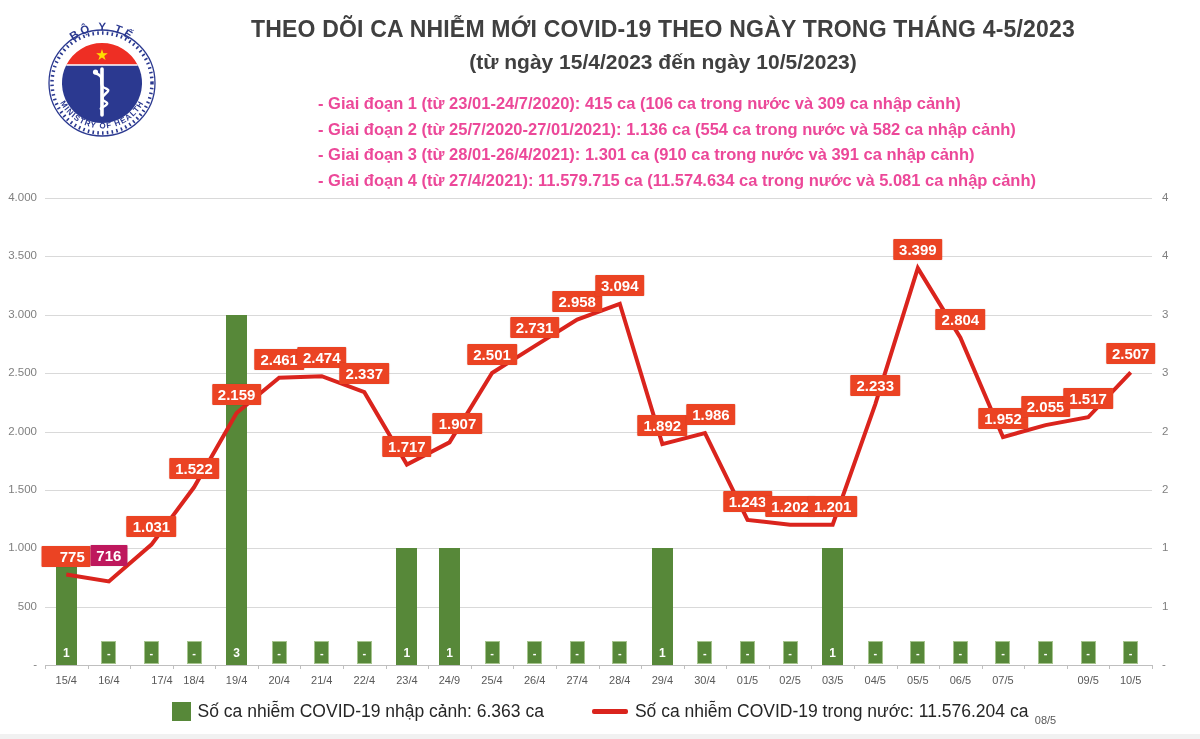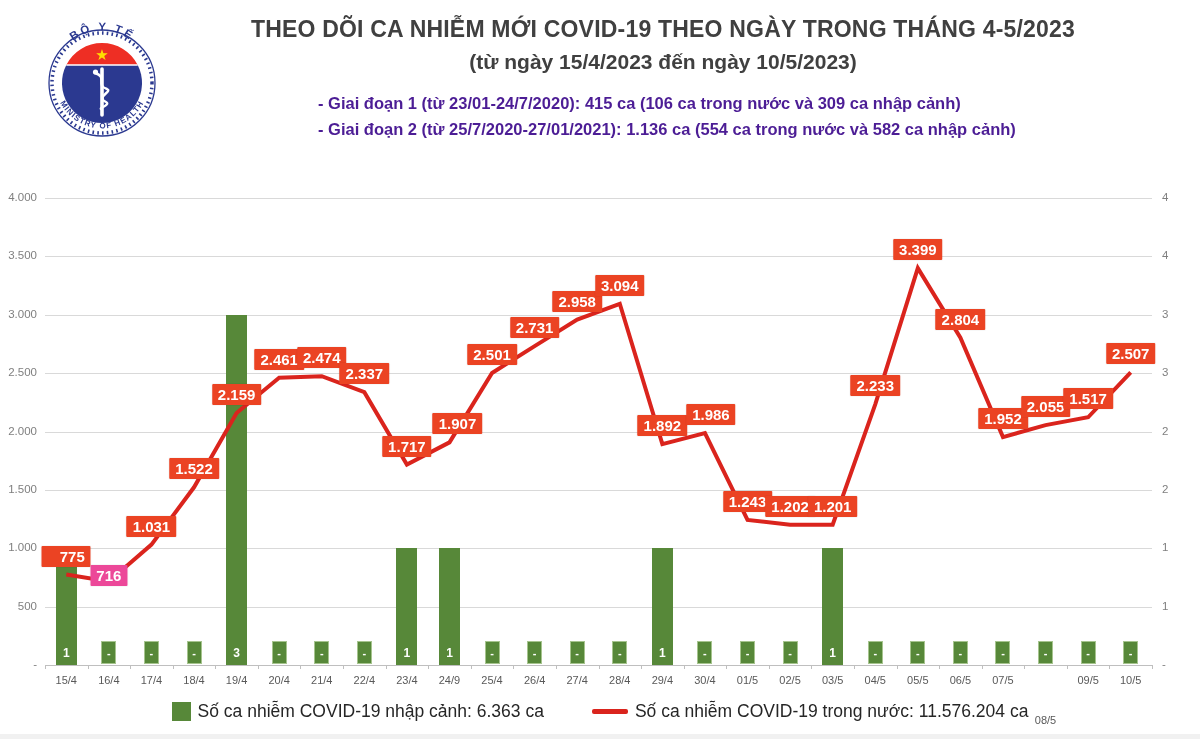--- a/index.html
+++ b/index.html
@@ -5,21 +5,21 @@
   html,body{margin:0;padding:0;}
   body{
     width:1200px;height:739px;position:relative;background:#ffffff;
     font-family:"Liberation Sans","DejaVu Sans",sans-serif;overflow:hidden;
   }
   .abs{position:absolute;}
   .header-block{position:absolute;left:140px;top:16px;width:1046px;text-align:center;}
   .chart-title{font-size:23px;font-weight:bold;color:#404040;letter-spacing:.2px;}
   .chart-subtitle{font-size:21px;font-weight:bold;color:#404040;margin-top:7px;}
   .phases{position:absolute;left:318px;top:91px;text-align:left;}
-  .phase-line{font-size:16.5px;font-weight:bold;color:#4c1d95;line-height:25.5px;white-space:nowrap;}
+  .phase-line{font-size:16.5px;font-weight:bold;color:#ec4899;line-height:25.5px;white-space:nowrap;}
   .gridline{position:absolute;height:1px;}
   .ytick{position:absolute;font-size:11.5px;color:#7f7f7f;}
   .ytick.left{width:52px;text-align:right;}
   .xtickmark{position:absolute;width:1px;height:4px;background:#bfbfbf;}
   .xlabel{position:absolute;font-size:11px;color:#595959;text-align:center;}
   .bar{position:absolute;}
   .bar-label{position:absolute;left:0;right:0;bottom:5px;text-align:center;color:#ffffff;font-size:12px;font-weight:bold;}
   .stub{position:absolute;display:flex;align-items:center;justify-content:center;color:#fff;font-size:11px;font-weight:bold;}
   .plabel{position:absolute;transform:translateX(-50%);padding:2px 6px;font-size:15px;font-weight:bold;color:#ffffff;white-space:nowrap;border-radius:1px;box-shadow:0 0 0 1px rgba(0,0,0,0.03);}
   .legend{position:absolute;left:0;top:701px;width:1200px;display:flex;justify-content:center;align-items:center;gap:48px;}
@@ -57,20 +57,22 @@
 </div>
 
 <div class="header-block">
   <div class="chart-title">THEO DÕI CA NHIỄM MỚI COVID-19 THEO NGÀY TRONG THÁNG 4-5/2023</div>
   <div class="chart-subtitle">(từ ngày 15/4/2023 đến ngày 10/5/2023)</div>
 </div>
 
 <div class="phases" id="phases">
     <div class="phase-line">- Giai đoạn 1 (từ 23/01-24/7/2020): 415 ca (106 ca trong nước và 309 ca nhập cảnh)</div>
     <div class="phase-line">- Giai đoạn 2 (từ 25/7/2020-27/01/2021): 1.136 ca (554 ca trong nước và 582 ca nhập cảnh)</div>
+    <div class="phase-line">- Giai đoạn 3 (từ 28/01-26/4/2021): 1.301 ca (910 ca trong nước và 391 ca nhập cảnh)</div>
+    <div class="phase-line">- Giai đoạn 4 (từ 27/4/2021): 11.579.715 ca (11.574.634 ca trong nước và 5.081 ca nhập cảnh)</div>
   </div>
 
 <div class="abs" id="plot" style="left:0;top:0;width:1200px;height:739px;">
     <div class="gridline" style="left: 45px; top: 198px; width: 1107px; background: rgb(217, 217, 217);"></div>
     <div class="ytick left" style="left: -15px; top: 191px;">4.000</div>
     <div class="ytick" style="left: 1162px; top: 191px;">4</div>
     <div class="gridline" style="left: 45px; top: 256.375px; width: 1107px; background: rgb(217, 217, 217);"></div>
     <div class="ytick left" style="left: -15px; top: 249.375px;">3.500</div>
     <div class="ytick" style="left: 1162px; top: 249.375px;">4</div>
     <div class="gridline" style="left: 45px; top: 314.75px; width: 1107px; background: rgb(217, 217, 217);"></div>
@@ -116,21 +118,21 @@
     <div class="xtickmark" style="left: 853.962px; top: 665px;"></div>
     <div class="xtickmark" style="left: 896.538px; top: 665px;"></div>
     <div class="xtickmark" style="left: 939.115px; top: 665px;"></div>
     <div class="xtickmark" style="left: 981.692px; top: 665px;"></div>
     <div class="xtickmark" style="left: 1024.27px; top: 665px;"></div>
     <div class="xtickmark" style="left: 1066.85px; top: 665px;"></div>
     <div class="xtickmark" style="left: 1109.42px; top: 665px;"></div>
     <div class="xtickmark" style="left: 1152px; top: 665px;"></div>
     <div class="xlabel" style="left: 45px; top: 674px; width: 42.5769px;">15/4</div>
     <div class="xlabel" style="left: 87.5769px; top: 674px; width: 42.5769px;">16/4</div>
-    <div class="xlabel" style="left: 130.154px; top: 674px; width: 42.5769px;">17/4</div>
+    <div class="xlabel" style="left: 130.154px; top: 674px; width: 42.5769px; text-align: right;">17/4</div>
     <div class="xlabel" style="left: 172.731px; top: 674px; width: 42.5769px;">18/4</div>
     <div class="xlabel" style="left: 215.308px; top: 674px; width: 42.5769px;">19/4</div>
     <div class="xlabel" style="left: 257.885px; top: 674px; width: 42.5769px;">20/4</div>
     <div class="xlabel" style="left: 300.462px; top: 674px; width: 42.5769px;">21/4</div>
     <div class="xlabel" style="left: 343.038px; top: 674px; width: 42.5769px;">22/4</div>
     <div class="xlabel" style="left: 385.615px; top: 674px; width: 42.5769px;">23/4</div>
     <div class="xlabel" style="left: 428.192px; top: 674px; width: 42.5769px;">24/9</div>
     <div class="xlabel" style="left: 470.769px; top: 674px; width: 42.5769px;">25/4</div>
     <div class="xlabel" style="left: 513.346px; top: 674px; width: 42.5769px;">26/4</div>
     <div class="xlabel" style="left: 555.923px; top: 674px; width: 42.5769px;">27/4</div>
@@ -182,21 +184,21 @@
     <div class="stub" style="left: 910.327px; top: 641px; width: 15px; height: 23px; background: rgb(87, 136, 57); border: 1px solid rgb(166, 196, 142); box-sizing: border-box;">-</div>
     <div class="stub" style="left: 952.904px; top: 641px; width: 15px; height: 23px; background: rgb(87, 136, 57); border: 1px solid rgb(166, 196, 142); box-sizing: border-box;">-</div>
     <div class="stub" style="left: 995.481px; top: 641px; width: 15px; height: 23px; background: rgb(87, 136, 57); border: 1px solid rgb(166, 196, 142); box-sizing: border-box;">-</div>
     <div class="stub" style="left: 1038.06px; top: 641px; width: 15px; height: 23px; background: rgb(87, 136, 57); border: 1px solid rgb(166, 196, 142); box-sizing: border-box;">-</div>
     <div class="stub" style="left: 1080.63px; top: 641px; width: 15px; height: 23px; background: rgb(87, 136, 57); border: 1px solid rgb(166, 196, 142); box-sizing: border-box;">-</div>
     <div class="stub" style="left: 1123.21px; top: 641px; width: 15px; height: 23px; background: rgb(87, 136, 57); border: 1px solid rgb(166, 196, 142); box-sizing: border-box;">-</div>
     <svg width="1200" height="739" style="position: absolute; left: 0px; top: 0px; pointer-events: none;">
       <polyline points="66.28846153846155,574.51875 108.86538461538461,581.407 151.4423076923077,544.63075 194.01923076923077,487.3065 236.59615384615387,412.93675 279.1730769230769,377.67825 321.75,376.16049999999996 364.3269230769231,392.15524999999997 406.9038461538462,464.54025 449.4807692307693,442.35775 492.0576923076923,373.00825000000003 534.6346153846155,346.15575 577.2115384615385,319.65349999999995 619.7884615384615,303.7755 662.3653846153846,444.10900000000004 704.9423076923077,433.1345 747.5192307692308,519.8797500000001 790.0961538461539,524.6665 832.673076923077,524.78325 875.2500000000001,404.29724999999996 917.8269230769231,268.16675 960.4038461538462,337.63300000000004 1002.9807692307693,437.10400000000004 1045.5576923076924,425.07875 1088.1346153846155,417.2565 1130.7115384615386,372.30775" fill="none" stroke="#DA241D" stroke-width="4" stroke-linejoin="miter"></polyline>
     </svg>
     <div class="plabel" style="left: 66.2885px; top: 545.519px; background: rgb(235, 67, 35); padding-left: 18px;">775</div>
-    <div class="plabel" style="left: 108.865px; top: 565px; background: #ec4899;">716</div>
+    <div class="plabel" style="left: 108.865px; top: 545px; background: #be185d;">716</div>
     <div class="plabel" style="left: 151.442px; top: 515.631px; background: rgb(235, 67, 35);">1.031</div>
     <div class="plabel" style="left: 194.019px; top: 458.307px; background: rgb(235, 67, 35);">1.522</div>
     <div class="plabel" style="left: 236.596px; top: 383.937px; background: rgb(235, 67, 35);">2.159</div>
     <div class="plabel" style="left: 279.173px; top: 348.678px; background: rgb(235, 67, 35);">2.461</div>
     <div class="plabel" style="left: 321.75px; top: 347.16px; background: rgb(235, 67, 35);">2.474</div>
     <div class="plabel" style="left: 364.327px; top: 363.155px; background: rgb(235, 67, 35);">2.337</div>
     <div class="plabel" style="left: 406.904px; top: 435.54px; background: rgb(235, 67, 35);">1.717</div>
     <div class="plabel" style="left: 457.481px; top: 413.358px; background: rgb(235, 67, 35);">1.907</div>
     <div class="plabel" style="left: 492.058px; top: 344.008px; background: rgb(235, 67, 35);">2.501</div>
     <div class="plabel" style="left: 534.635px; top: 317.156px; background: rgb(235, 67, 35);">2.731</div>

